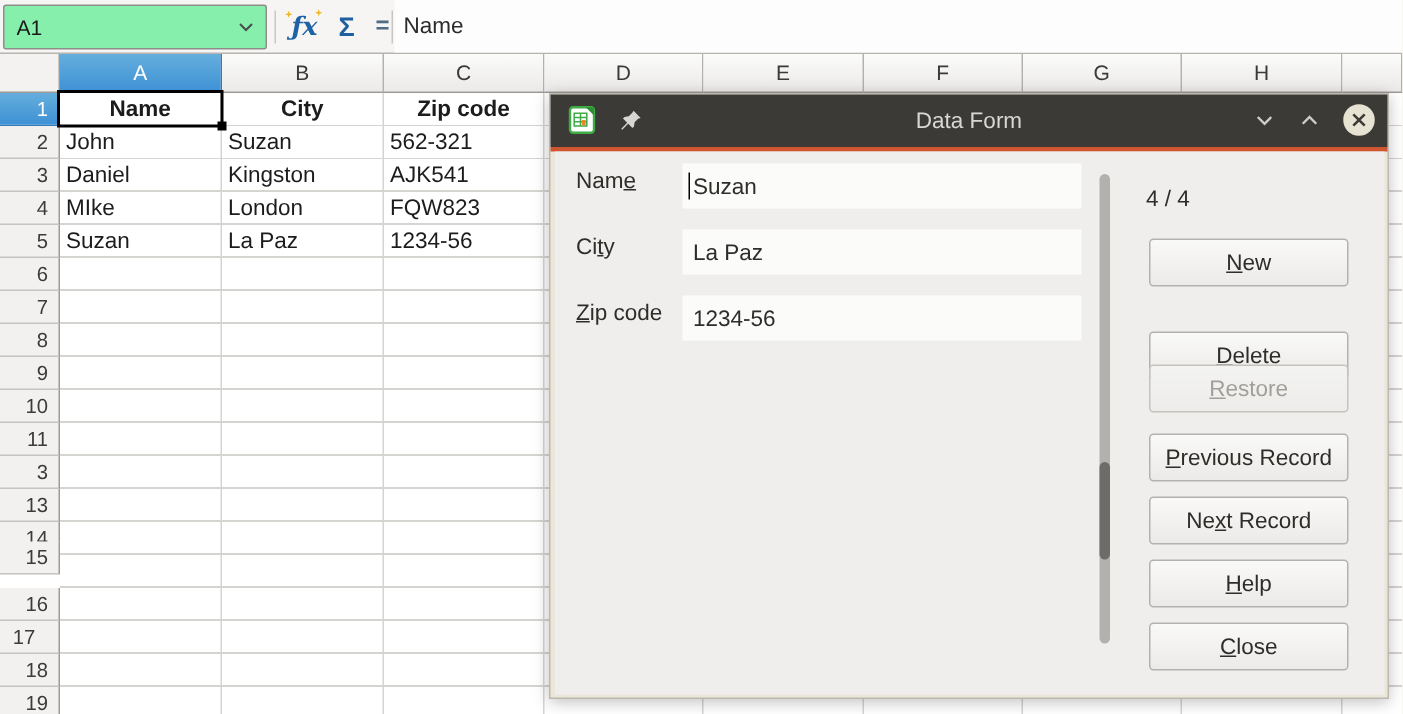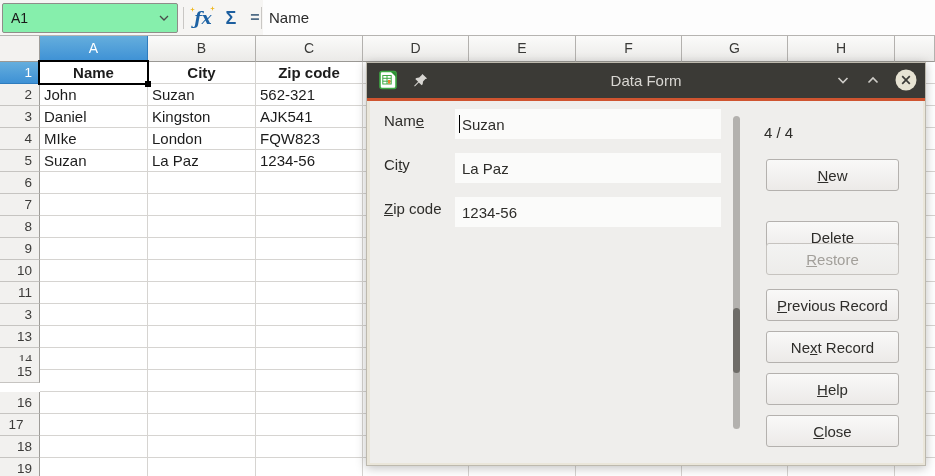--- a/index.html
+++ b/index.html
@@ -108,21 +108,21 @@
       <div class="rowhdr" style="top: 128px;">4</div>
       <div class="rowhdr" style="top: 150px;">5</div>
       <div class="rowhdr" style="top: 172px;">6</div>
       <div class="rowhdr" style="top: 194px;">7</div>
       <div class="rowhdr" style="top: 216px;">8</div>
       <div class="rowhdr" style="top: 238px;">9</div>
       <div class="rowhdr" style="top: 260px;">10</div>
       <div class="rowhdr" style="top: 282px;">11</div>
       <div class="rowhdr" style="top: 304px;">3</div>
       <div class="rowhdr" style="top: 326px;">13</div>
-      <div class="rowhdr" style="top: 348px; font-family: Liberation Serif, serif;">14</div>
+      <div class="rowhdr" style="top: 348px;">14</div>
       <div class="rowhdr" style="top: 361px;">15</div>
       <div class="rowhdr" style="top: 392px;">16</div>
       <div class="rowhdr" style="top: 414px; text-align: center;">17</div>
       <div class="rowhdr" style="top: 436px;">18</div>
       <div class="rowhdr" style="top: 458px;">19</div>
     </div>
 
   <div class="grid"></div>
   <div id="vlines">
       <div class="vline" style="left: 147px;"></div>

